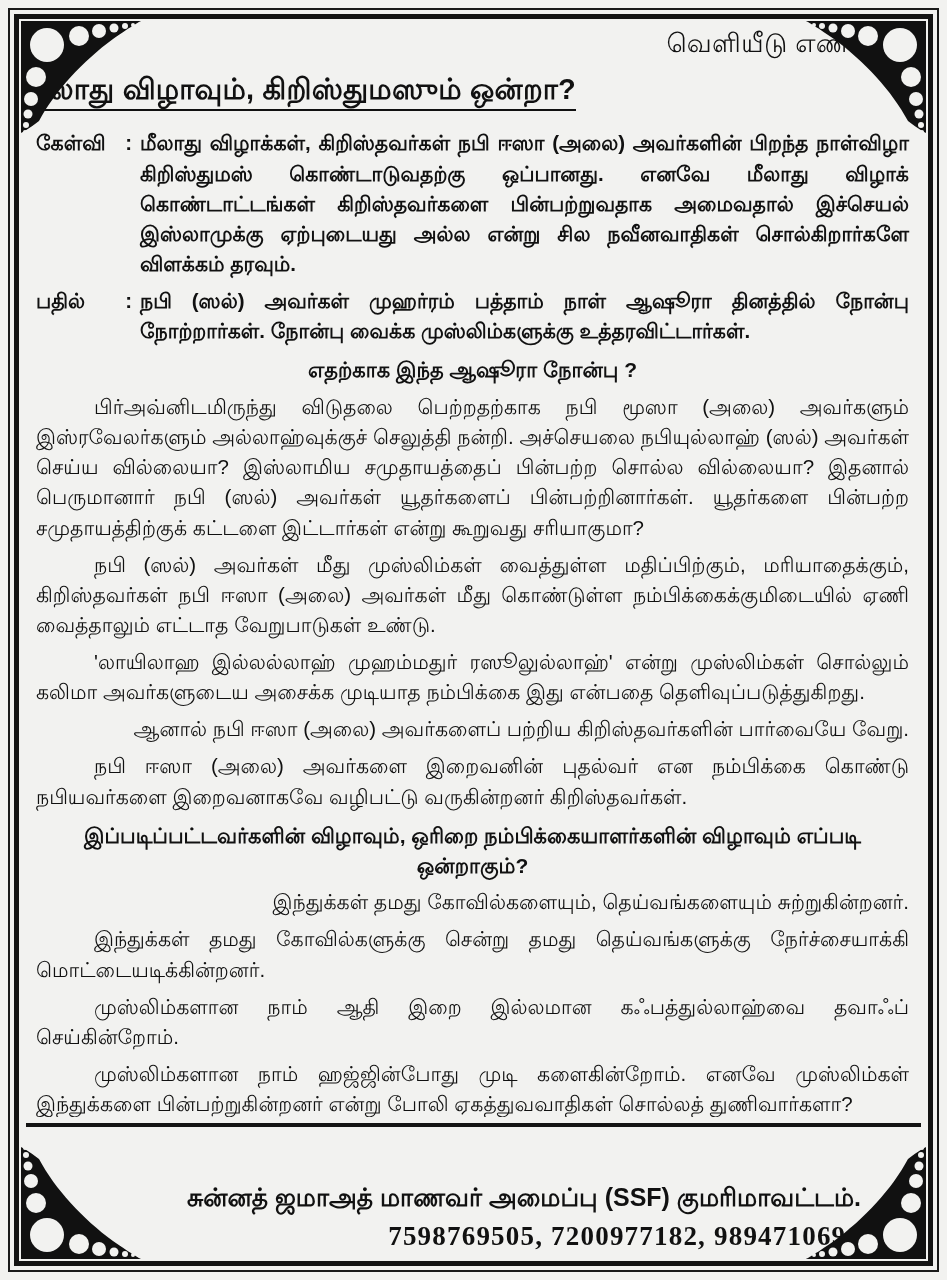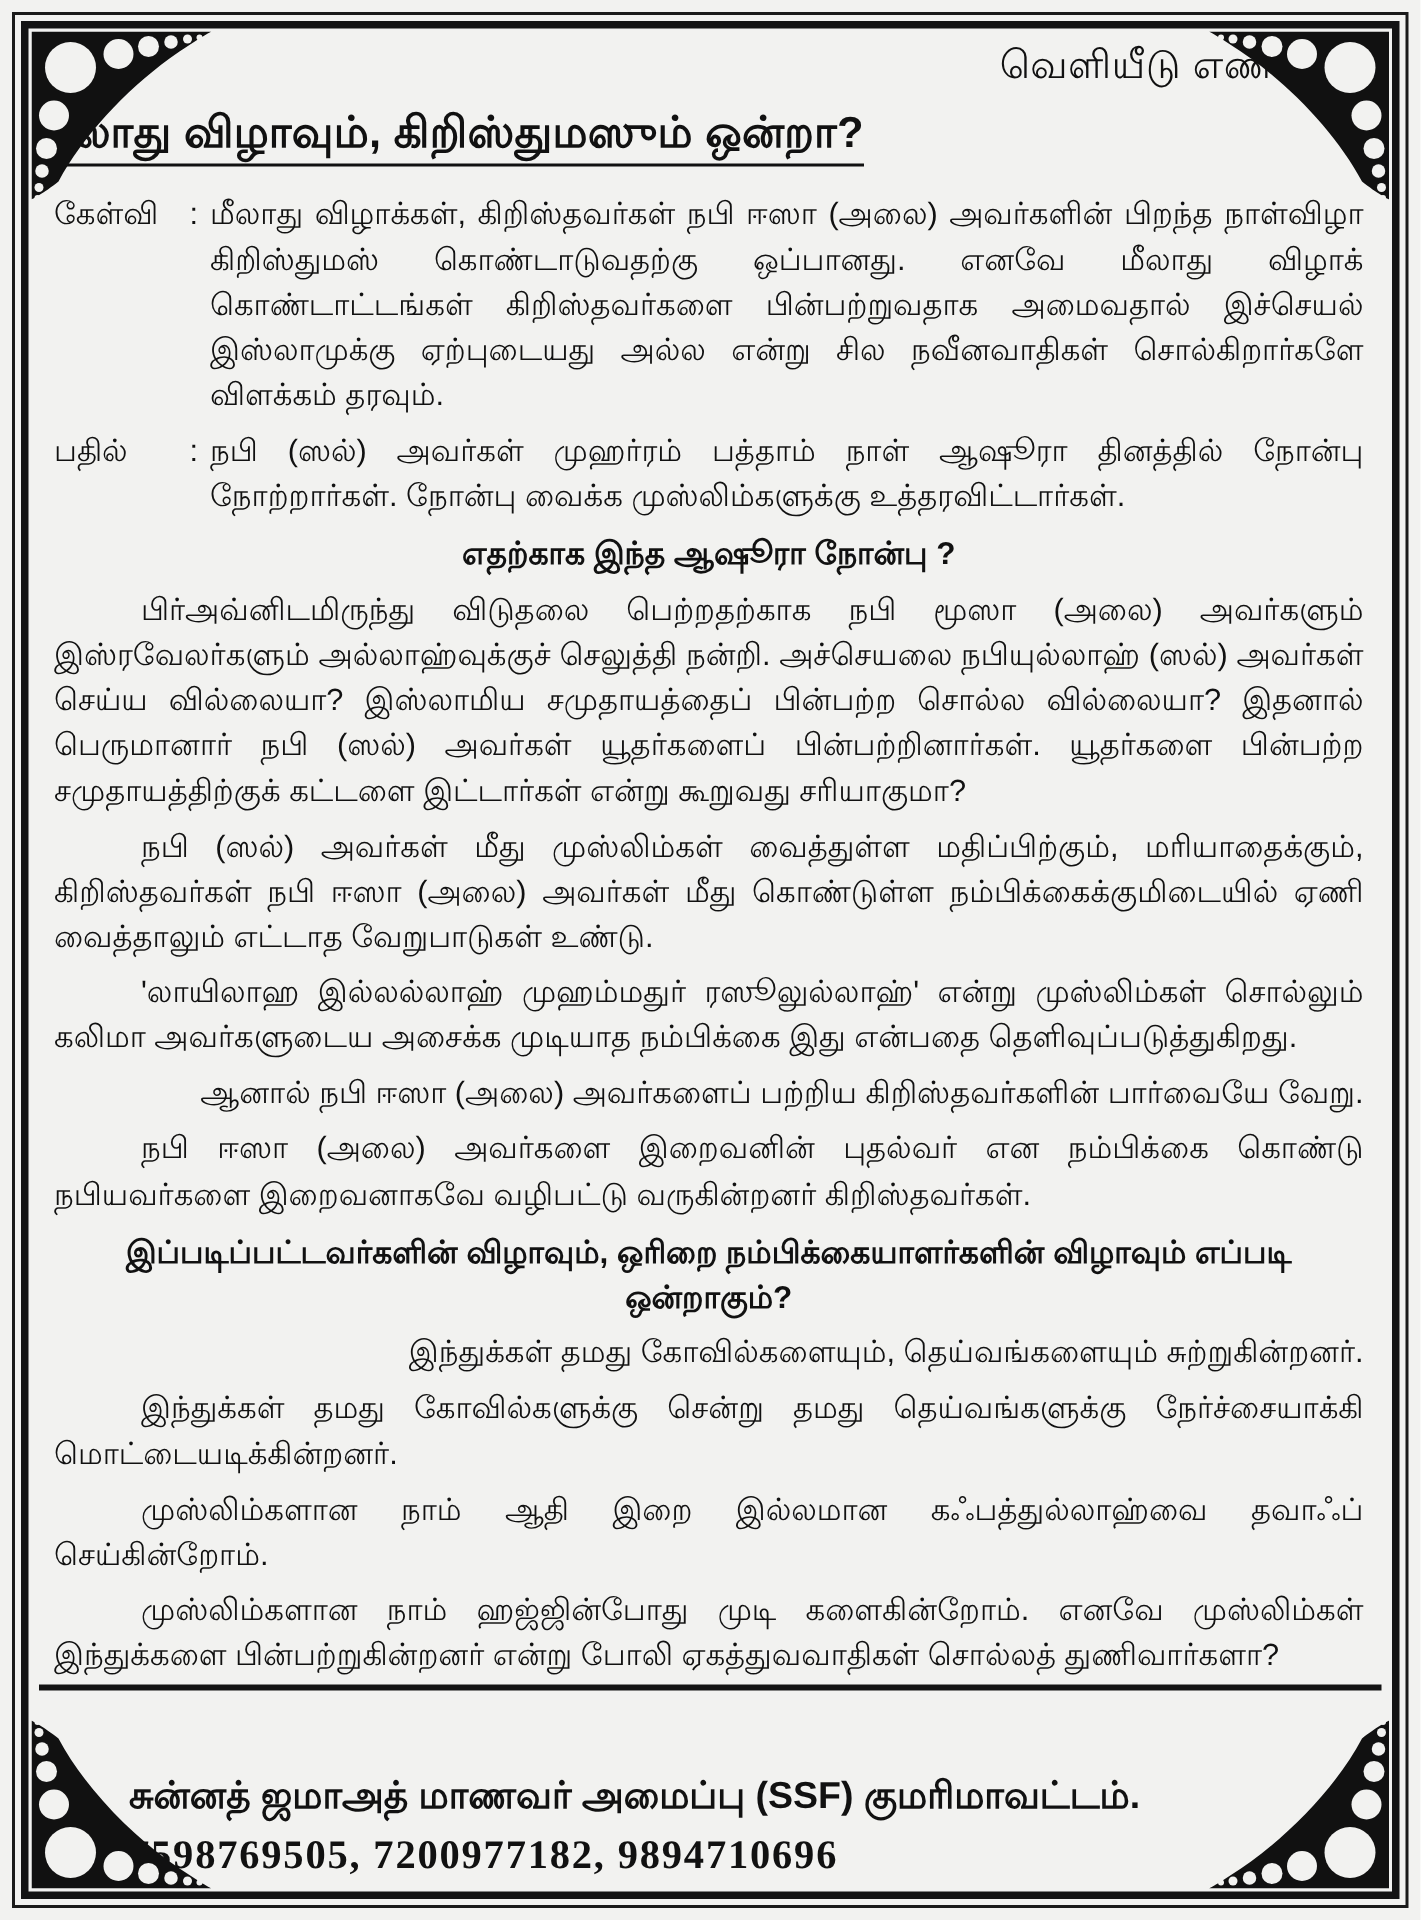--- a/index.html
+++ b/index.html
@@ -90,20 +90,21 @@
     text-align: justify;
     text-justify: inter-word;
     overflow: hidden;
   }
 
   
   .qa-row {
     display: flex;
     align-items: flex-start;
     margin-bottom: 7px;
+    font-weight: bold;
   }
   .qa-label {
     flex: 0 0 96px;
     display: flex;
     justify-content: space-between;
     font-size: 20.5px;
     line-height: 1.47;
     padding-right: 8px;
     white-space: nowrap;
   }
@@ -133,21 +134,21 @@
   .para.last { text-align: right; }
 
   
   .footer-sep {
     flex: 0 0 auto;
     border-top: 4px solid #141414;
     margin: 6px 0 0 0;
   }
   .footer {
     flex: 0 0 auto;
-    text-align: left;
+    text-align: right;
     padding: 10px 60px 4px 60px;
     margin-top: 44px;
   }
   .footer-org {
     font-size: 25px;
     font-weight: bold;
     line-height: 1.3;
     margin-bottom: 6px;
   }
   .footer-phones {

